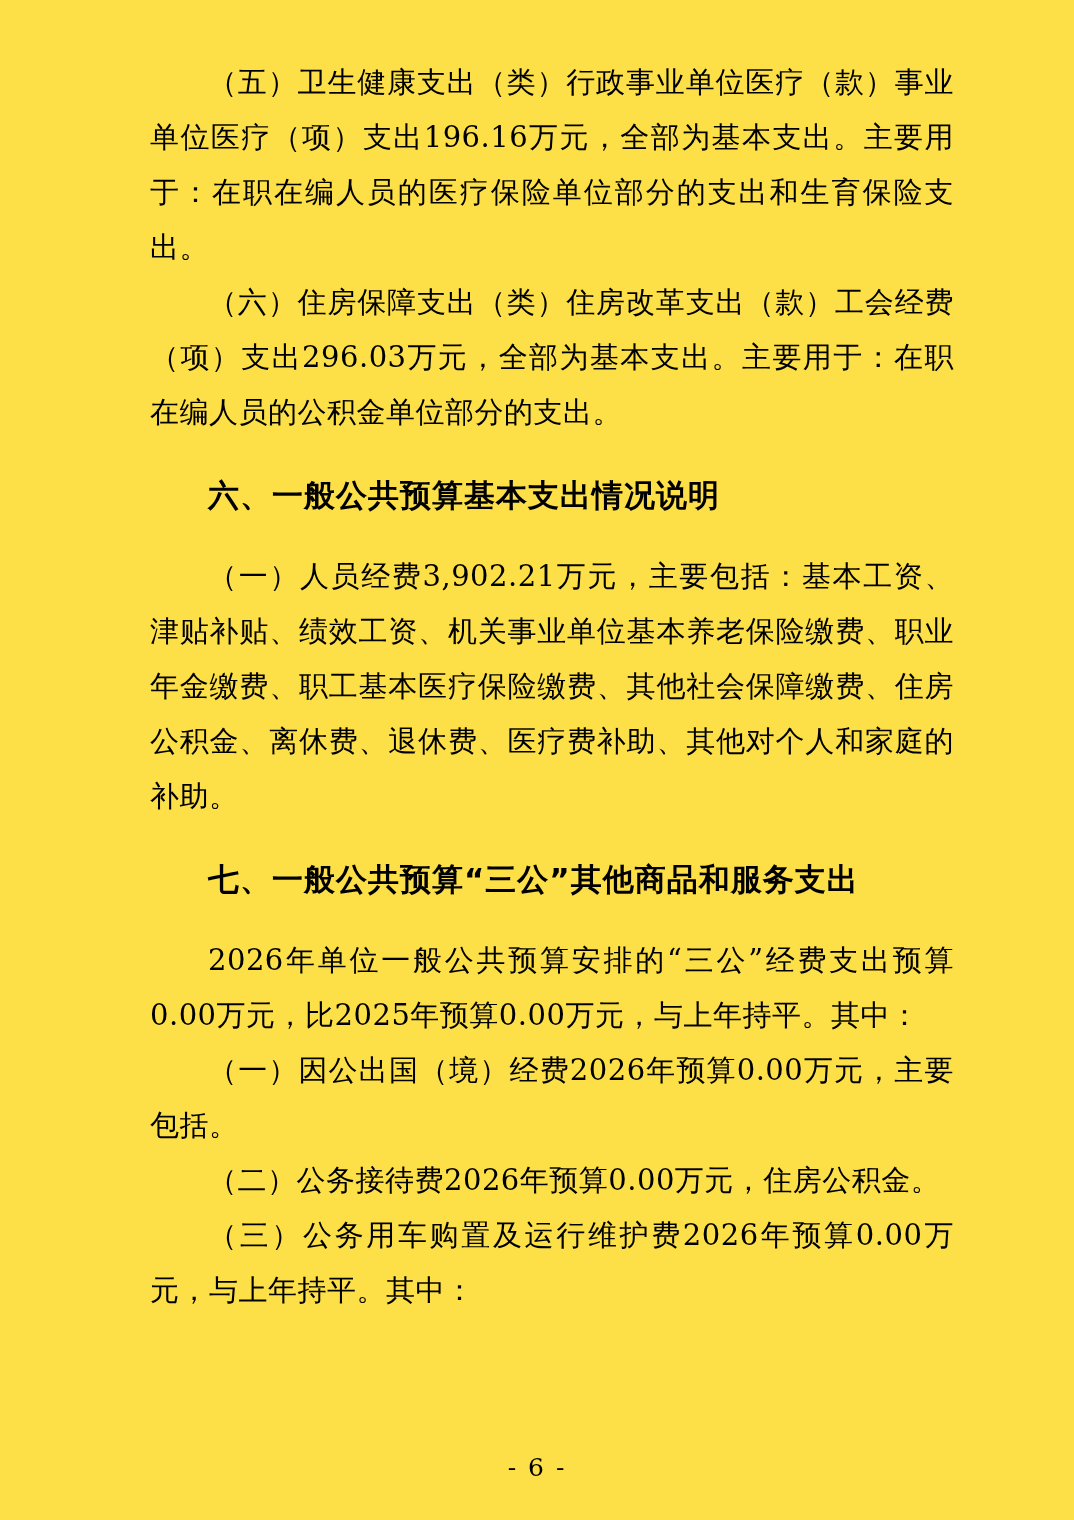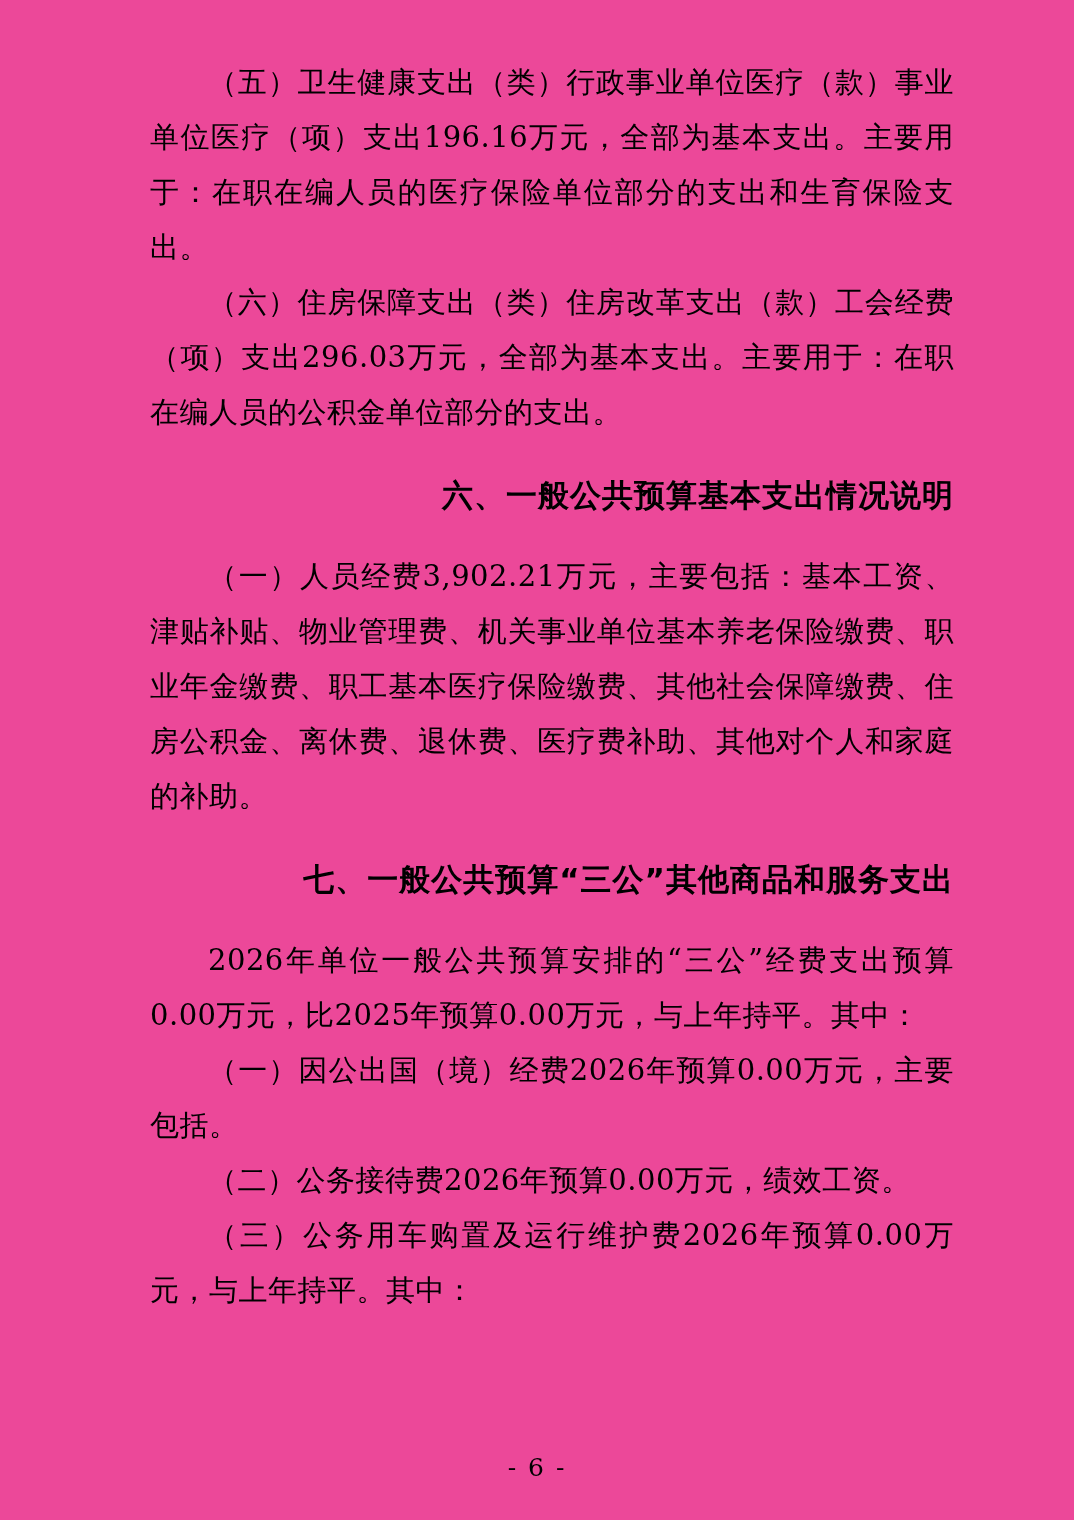--- a/index.html
+++ b/index.html
@@ -4,21 +4,21 @@
 <style>
   html, body {
     margin: 0;
     padding: 0;
     background: #ffffff;
   }
   .page {
     width: 1074px;
     height: 1520px;
     position: relative;
-    background: #ec4899;
+    background: #fde047;
     box-sizing: border-box;
     padding: 55px 120px 0 150px;
     font-family: "DejaVu Serif", "Liberation Serif", serif;
     color: #000000;
     overflow: hidden;
   }
   .body-text {
     font-size: 29px;
     line-height: 55px;
     text-align: justify;
@@ -33,21 +33,20 @@
     font-size: 31px;
     line-height: 55px;
     font-weight: bold;
     font-family: "DejaVu Sans", "Liberation Sans", sans-serif;
     margin: 0;
     text-indent: 58px;
     letter-spacing: 1px;
   }
   .gap-before {
     margin-top: 28px;
-    text-align: right;
   }
   .gap-after {
     margin-bottom: 26px;
   }
   .page-number {
     position: absolute;
     bottom: 38px;
     left: 0;
     width: 100%;
     text-align: center;
@@ -61,28 +60,28 @@
 
 <div class="page">
 
   <p class="body-text indent">（五）卫生健康支出（类）行政事业单位医疗（款）事业单位医疗（项）支出196.16万元，全部为基本支出。主要用于：在职在编人员的医疗保险单位部分的支出和生育保险支出。</p>
 
   <p class="body-text indent">（六）住房保障支出（类）住房改革支出（款）工会经费（项）支出296.03万元，全部为基本支出。主要用于：在职在编人员的公积金单位部分的支出。</p>
 
   <h2 class="section-heading gap-before gap-after">六、一般公共预算基本支出情况说明</h2>
 
 
-  <p class="body-text indent">（一）人员经费3,902.21万元，主要包括：基本工资、津贴补贴、物业管理费、机关事业单位基本养老保险缴费、职业年金缴费、职工基本医疗保险缴费、其他社会保障缴费、住房公积金、离休费、退休费、医疗费补助、其他对个人和家庭的补助。</p>
+  <p class="body-text indent">（一）人员经费3,902.21万元，主要包括：基本工资、津贴补贴、绩效工资、机关事业单位基本养老保险缴费、职业年金缴费、职工基本医疗保险缴费、其他社会保障缴费、住房公积金、离休费、退休费、医疗费补助、其他对个人和家庭的补助。</p>
 
 
   <h2 class="section-heading gap-before gap-after">七、一般公共预算“三公”其他商品和服务支出</h2>
 
   <p class="body-text indent">2026年单位一般公共预算安排的“三公”经费支出预算0.00万元，比2025年预算0.00万元，与上年持平。其中：</p>
 
   <p class="body-text indent">（一）因公出国（境）经费2026年预算0.00万元，主要包括。</p>
 
-  <p class="body-text indent">（二）公务接待费2026年预算0.00万元，绩效工资。</p>
+  <p class="body-text indent">（二）公务接待费2026年预算0.00万元，住房公积金。</p>
 
   <p class="body-text indent">（三）公务用车购置及运行维护费2026年预算0.00万元，与上年持平。其中：</p>
 
   <div class="page-number">- 6 -</div>
 
 </div>
 
 </body></html>

